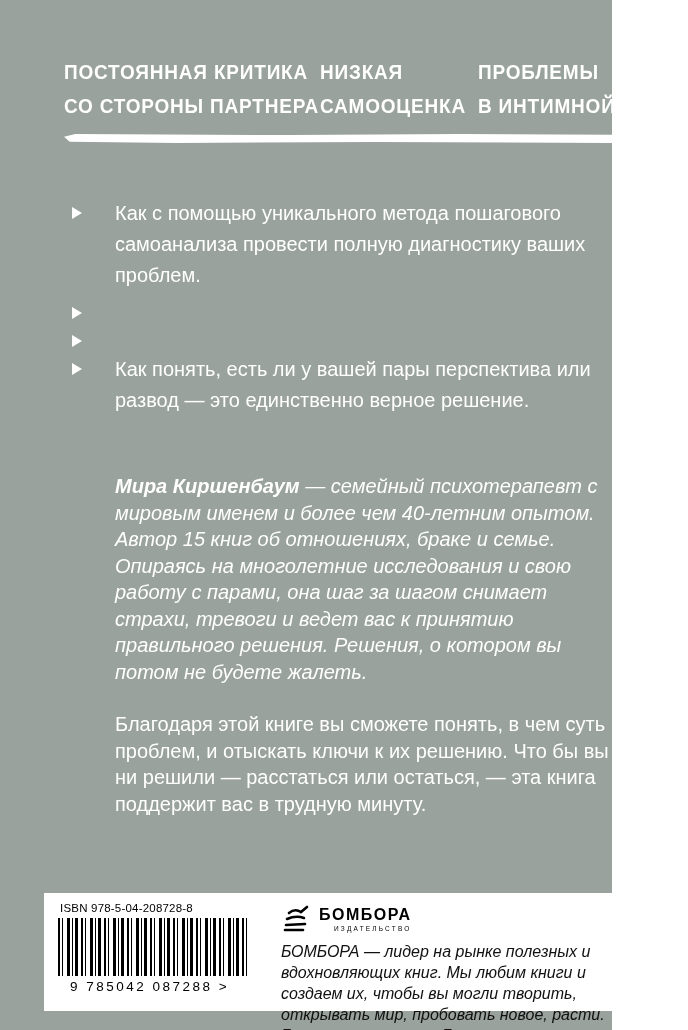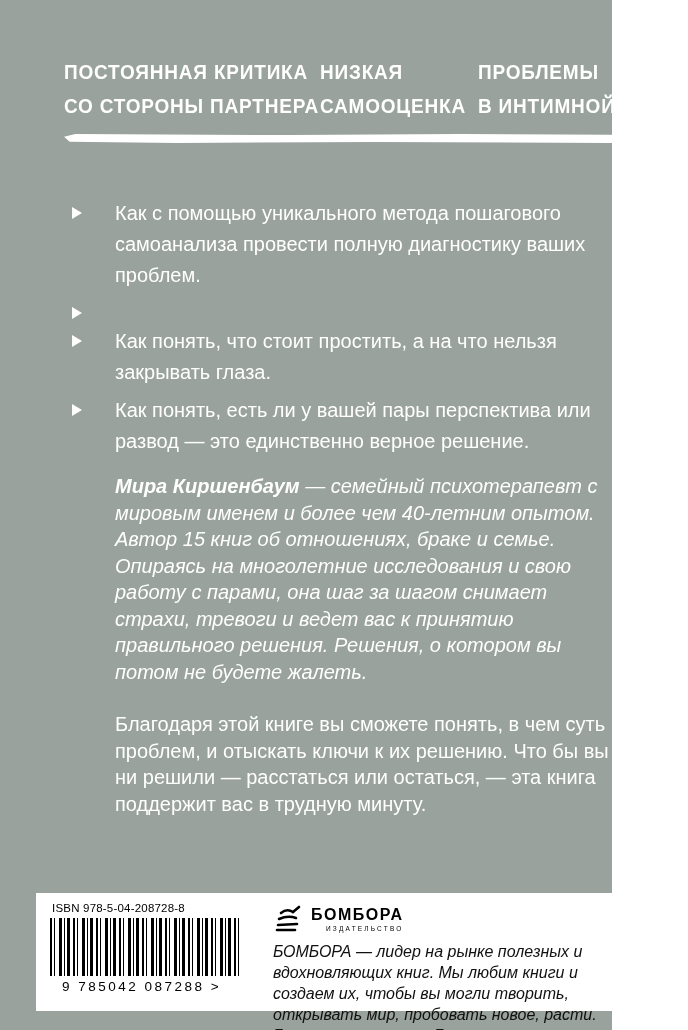--- a/index.html
+++ b/index.html
@@ -71,21 +71,21 @@
     width:508px;
     font-size:20px;
     line-height:26.5px;
   }
   .about .author-name { font-weight:700; }
   .about .para2 { margin-top:26px; }
 
   
   .footer-box {
     position:absolute;
-    left:36px; top:893px;
+    left:44px; top:893px;
     width:617px; height:118px;
     background:var(--footer_bg,#fff);
     color:var(--footer_fg,#1a1a1a);
     display:flex;
     box-sizing:border-box;
     padding:7px 12px 8px 12px;
   }
   .barcode-col { width:205px; flex:0 0 auto; }
   .isbn-text {
     font-size:11.5px;
@@ -166,21 +166,20 @@
   <div class="bullets">
     <div class="bullet">
       <span class="bullet-marker"></span>
       <span class="bullet-text">Как с помощью уникального метода пошагового самоанализа провести полную диагностику ваших проблем.</span>
     </div>
     <div class="bullet">
       <span class="bullet-marker"></span>
     </div>
     <div class="bullet">
       <span class="bullet-marker"></span>
-      <span class="bullet-text">Как понять, что стоит простить, а на что нельзя закрывать глаза.</span>
     </div>
     <div class="bullet">
       <span class="bullet-marker"></span>
       <span class="bullet-text">Как понять, есть ли у вашей пары перспектива или развод — это единственно верное решение.</span>
     </div>
   </div>
 
   <div class="about">
     <p class="para1" style="margin:0;font-style:italic;">
       <span class="author-name">Мира Киршенбаум</span><span> — семейный психотерапевт с мировым именем и более чем 40-летним опытом. Автор 15 книг об отношениях, браке и семье. Опираясь на многолетние исследования и свою работу с парами, она шаг за шагом снимает страхи, тревоги и ведет вас к принятию правильного решения. Решения, о котором вы потом не будете жалеть.</span>

